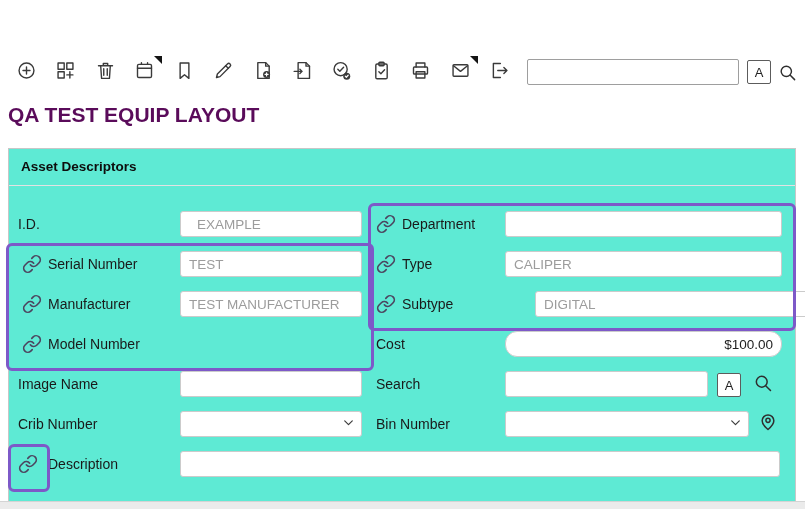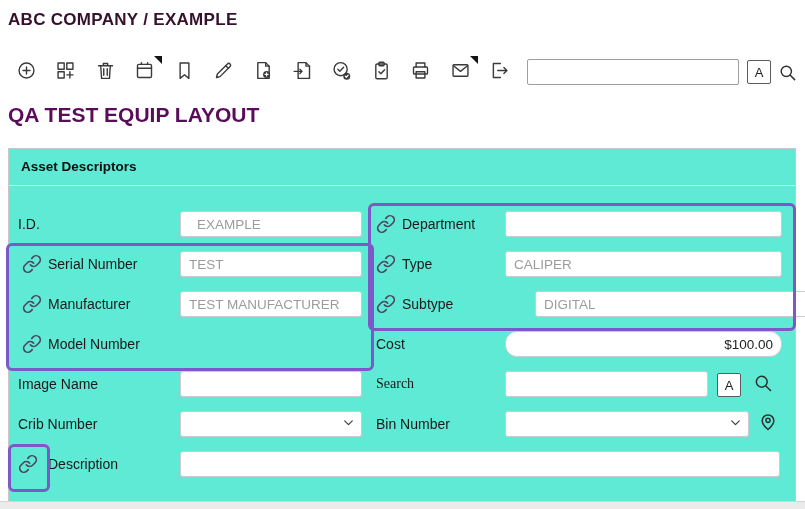--- a/index.html
+++ b/index.html
@@ -52,21 +52,20 @@
          display:flex;align-items:center;justify-content:center;font-size:13px;color:#222;
          background:#fff;cursor:pointer;}
   
   .hl{position:absolute;border:3px solid #7d59c8;border-radius:6px;pointer-events:none;}
 </style>
 </head>
 <body>
 
 <div id="app">
 
-  <div class="breadcrumb">ABC COMPANY / EXAMPLE</div>
 
   <div class="toolbar">
     <div class="tbtn">
       <span><svg viewBox="0 0 24 24" fill="none" stroke="currentColor" stroke-width="1.6" stroke-linecap="round" stroke-linejoin="round">
             <circle cx="12" cy="12" r="8.5"></circle>
             <path d="M12 8v8M8 12h8"></path>
           </svg></span>
     </div>
     <div class="tbtn">
       <span><svg viewBox="0 0 24 24" fill="none" stroke="currentColor" stroke-width="1.6" stroke-linecap="round" stroke-linejoin="round">
@@ -227,21 +226,21 @@
   <span class="linkicon" style="left:376px;top:294px;"><svg viewBox="0 0 24 24" fill="none" stroke="currentColor" stroke-width="2" stroke-linecap="round" stroke-linejoin="round">
         <path d="M10 13a5 5 0 0 0 7.54.54l3-3a5 5 0 0 0-7.07-7.07l-1.72 1.71"></path>
         <path d="M14 11a5 5 0 0 0-7.54-.54l-3 3a5 5 0 0 0 7.07 7.07l1.71-1.71"></path>
       </svg></span>
   <div class="lbl" style="left:402px;top:296px;">Subtype</div>
   <input class="inp muted" style="left: 535px; top: 291px; width: 311px;" value="DIGITAL">
 
   <div class="lbl" style="left:376px;top:336px;">Cost</div>
   <input class="inp right" style="left: 505px; top: 331px; width: 277px;" value="$100.00">
 
-  <div class="lbl" style="left:376px;top:376px;font-family:Liberation Serif, serif;">Search</div>
+  <div class="lbl" style="left:376px;top:376px;">Search</div>
   <input class="inp" style="left: 505px; top: 371px; width: 203px;" value="">
   <div class="fabtn" style="left:717px;top:373px;">A</div>
   <span class="fldmag" style="left:753px;top:373px;"><svg viewBox="0 0 24 24" fill="none" stroke="currentColor" stroke-width="1.8" stroke-linecap="round">
         <circle cx="10.5" cy="10.5" r="6.5"></circle>
         <path d="M15.5 15.5L21 21"></path>
       </svg></span>
 
   <div class="lbl" style="left:376px;top:416px;">Bin Number</div>
   <div class="sel" style="left:505px;top:411px;width:244px;">
     <span><svg viewBox="0 0 24 24" fill="none" stroke="currentColor" stroke-width="2.2" stroke-linecap="round" stroke-linejoin="round">

